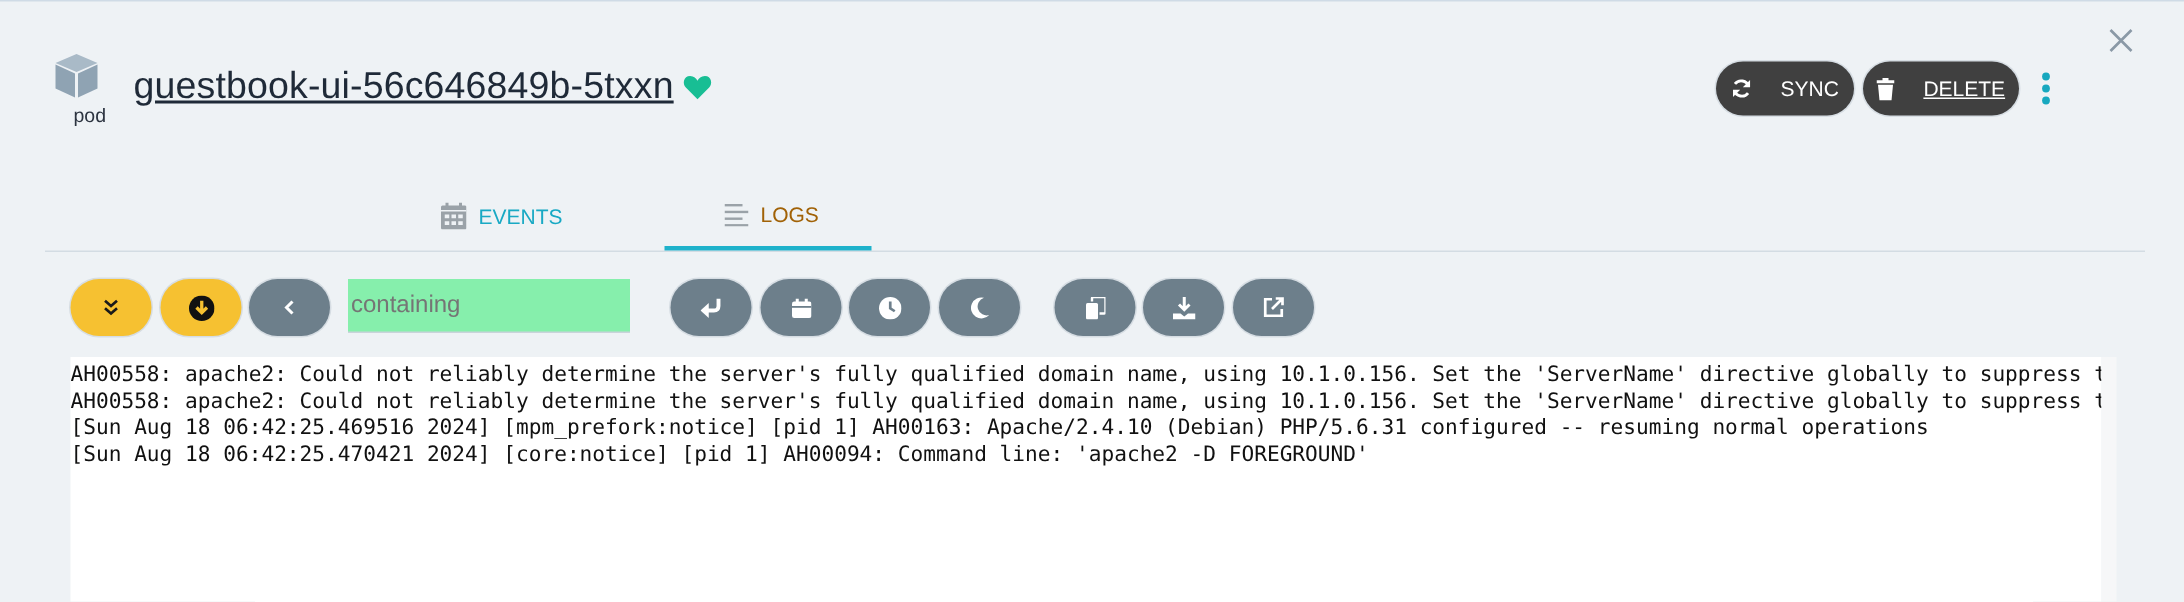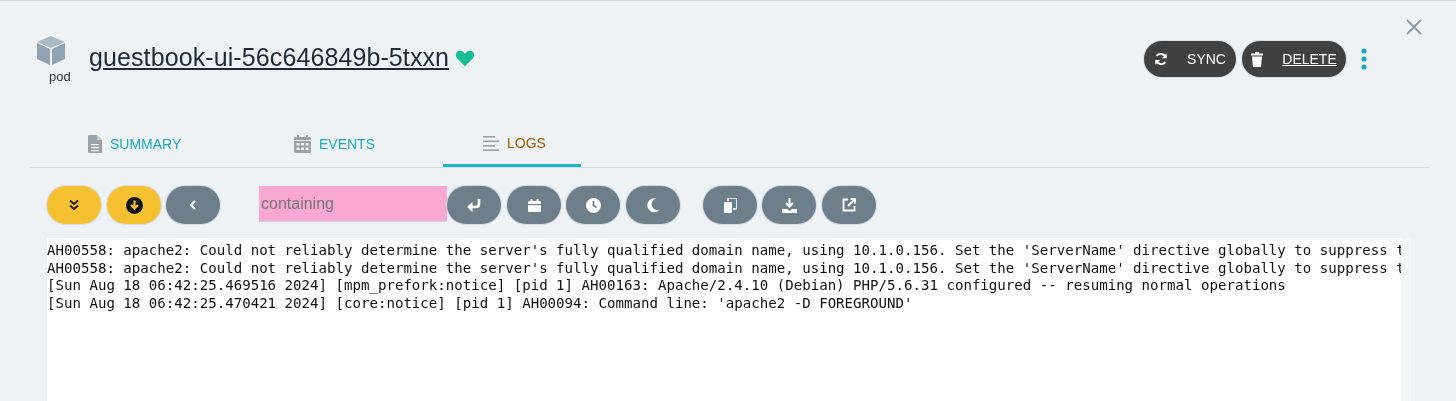--- a/index.html
+++ b/index.html
@@ -30,22 +30,22 @@
   .tab.summary { left:58px; color:#19a9c4; }
   .tab.events { left:264px; color:#19a9c4; }
   .tab.logs { left:413px; width:138px; padding-left:40px; color:#a16207; border-bottom:3px solid #1eb2cb; }
   .tb-btn {
     position:absolute; top:185px; width:54px; height:38px; border-radius:19px;
     background:#6d7f8b; display:flex; align-items:center; justify-content:center;
     box-shadow:0 0 0 1px #d6dde3; cursor:pointer;
   }
   .tb-btn.yellow { background:#f6c131; }
   .filter-input {
-    position:absolute; left:259px; top:185px; width:188px; height:36px; box-sizing:border-box;
-    border:none; border-bottom:1px solid #c9d3da; background:#f9a8d4;
+    position:absolute; left:232px; top:185px; width:188px; height:36px; box-sizing:border-box;
+    border:none; border-bottom:1px solid #c9d3da; background:#86efac;
     font-family:"Liberation Sans", sans-serif; font-size:16px; color:#555; padding:0 0 0 2px; outline:none;
   }
   .log-panel { position:absolute; left:47px; top:237px; width:1354px; height:164px; background:#fff; overflow:hidden; }
   .log-scroll { position:absolute; left:1401px; top:237px; width:10px; height:164px; background:#f6f7f8; }
   .log-line { font-family:"DejaVu Sans Mono", monospace; font-size:14.1px; line-height:17.5px; color:#111; white-space:pre; }
   .log-lines { padding-top:4px; }
 </style>
 </head>
 <body>
 
@@ -89,30 +89,20 @@
 </div>
 <div class="kebab">
   <svg width="12" height="24" viewBox="0 0 12 24">
     <circle cx="6" cy="4" r="2.6" fill="#17a8bf"></circle>
       <circle cx="6" cy="12" r="2.6" fill="#17a8bf"></circle>
       <circle cx="6" cy="20" r="2.6" fill="#17a8bf"></circle>
   </svg>
 </div>
 
 <div class="tabs">
-  <div class="tab summary">
-    <svg width="14" height="18" viewBox="0 0 14 18">
-      <path d="M0 1 Q0 0 1 0 H9 L14 5 V17 Q14 18 13 18 H1 Q0 18 0 17 Z" fill="#9aa2a8"></path>
-      <path d="M9 0 V5 H14" fill="#c6ccd0"></path>
-      <rect x="3" y="9" width="8" height="1.3" fill="#eef2f5"></rect>
-        <rect x="3" y="12" width="8" height="1.3" fill="#eef2f5"></rect>
-        <rect x="3" y="15" width="8" height="1.3" fill="#eef2f5"></rect>
-    </svg>
-    <span>SUMMARY</span>
-  </div>
   <div class="tab events">
     <svg width="17" height="18" viewBox="0 0 17 18">
       <rect x="0" y="2" width="17" height="16" rx="1" fill="#9aa2a8"></rect>
       <rect x="3" y="0" width="2" height="4" fill="#9aa2a8"></rect>
         <rect x="12" y="0" width="2" height="4" fill="#9aa2a8"></rect>
       <rect x="0" y="5" width="17" height="1" fill="#eef2f5"></rect>
       <g fill="#eef2f5">
           <rect x="2.5" y="8" width="3" height="2.5"></rect>
           <rect x="7" y="8" width="3" height="2.5"></rect>
           <rect x="11.5" y="8" width="3" height="2.5"></rect>

